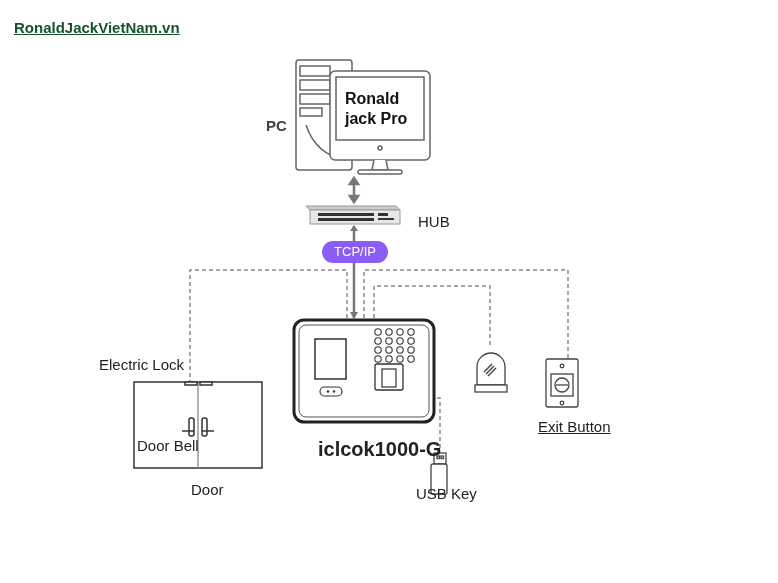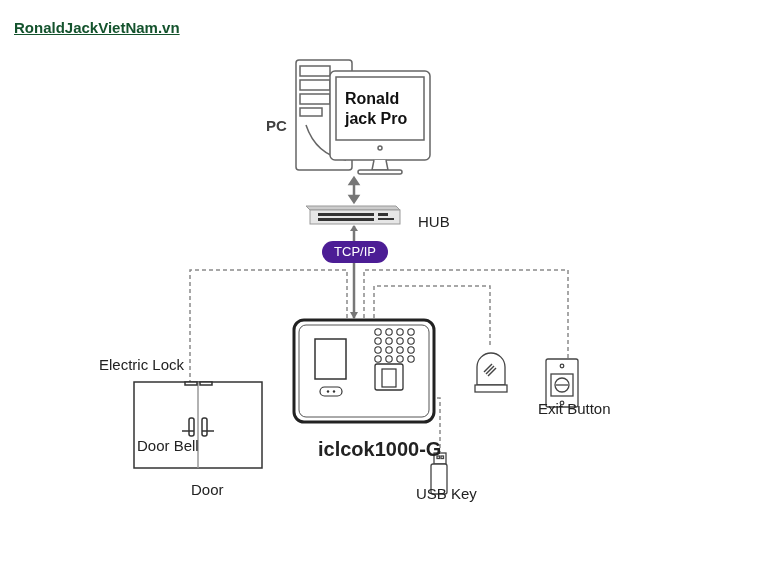--- a/index.html
+++ b/index.html
@@ -2,27 +2,27 @@
 <html><head>
   <meta charset="utf-8">
   <style>
     html,body{margin:0;padding:0;background:#fff;}
     body{width:778px;height:583px;position:relative;overflow:hidden;font-family:"Liberation Sans",sans-serif;}
     .watermark{position:absolute;left:14px;top:19px;font-size:15px;font-weight:bold;color:#14532d;text-decoration:underline;}
     .lbl{position:absolute;font-size:15px;color:#222;white-space:nowrap;}
     .pc-label{left:266px;top:117px;font-weight:bold;font-size:15px;color:#404040;}
     .screen-text{position:absolute;left:345px;top:89px;font-weight:bold;font-size:16px;line-height:20px;color:#111;}
     .hub-label{left:418px;top:213px;}
-    .tcp{position:absolute;left:322px;top:241px;width:66px;height:22px;border-radius:11px;background:#4c1d95;color:#fff;font-size:13px;text-align:center;line-height:22px;}
+    .tcp{position:absolute;left:322px;top:241px;width:66px;height:22px;border-radius:11px;background:#8b5cf6;color:#fff;font-size:13px;text-align:center;line-height:22px;}
     .device-label{left:318px;top:438px;font-weight:bold;font-size:20px;}
     .lock-label{left:99px;top:356px;}
     .bell-label{left:137px;top:437px;font-size:15px;}
     .door-label{left:191px;top:481px;}
     .usb-label{left:416px;top:485px;}
-    .exit-label{left:538px;top:400px;}
+    .exit-label{left:538px;top:418px;text-decoration:underline;}
     svg.diagram{position:absolute;left:0;top:0;}
   </style>
 </head>
 <body>
 
 <div class="watermark">RonaldJackVietNam.vn</div>
 
 <svg class="diagram" width="778" height="583" viewBox="0 0 778 583">
 
   <g stroke="#666" stroke-width="1.5" fill="#fff">

